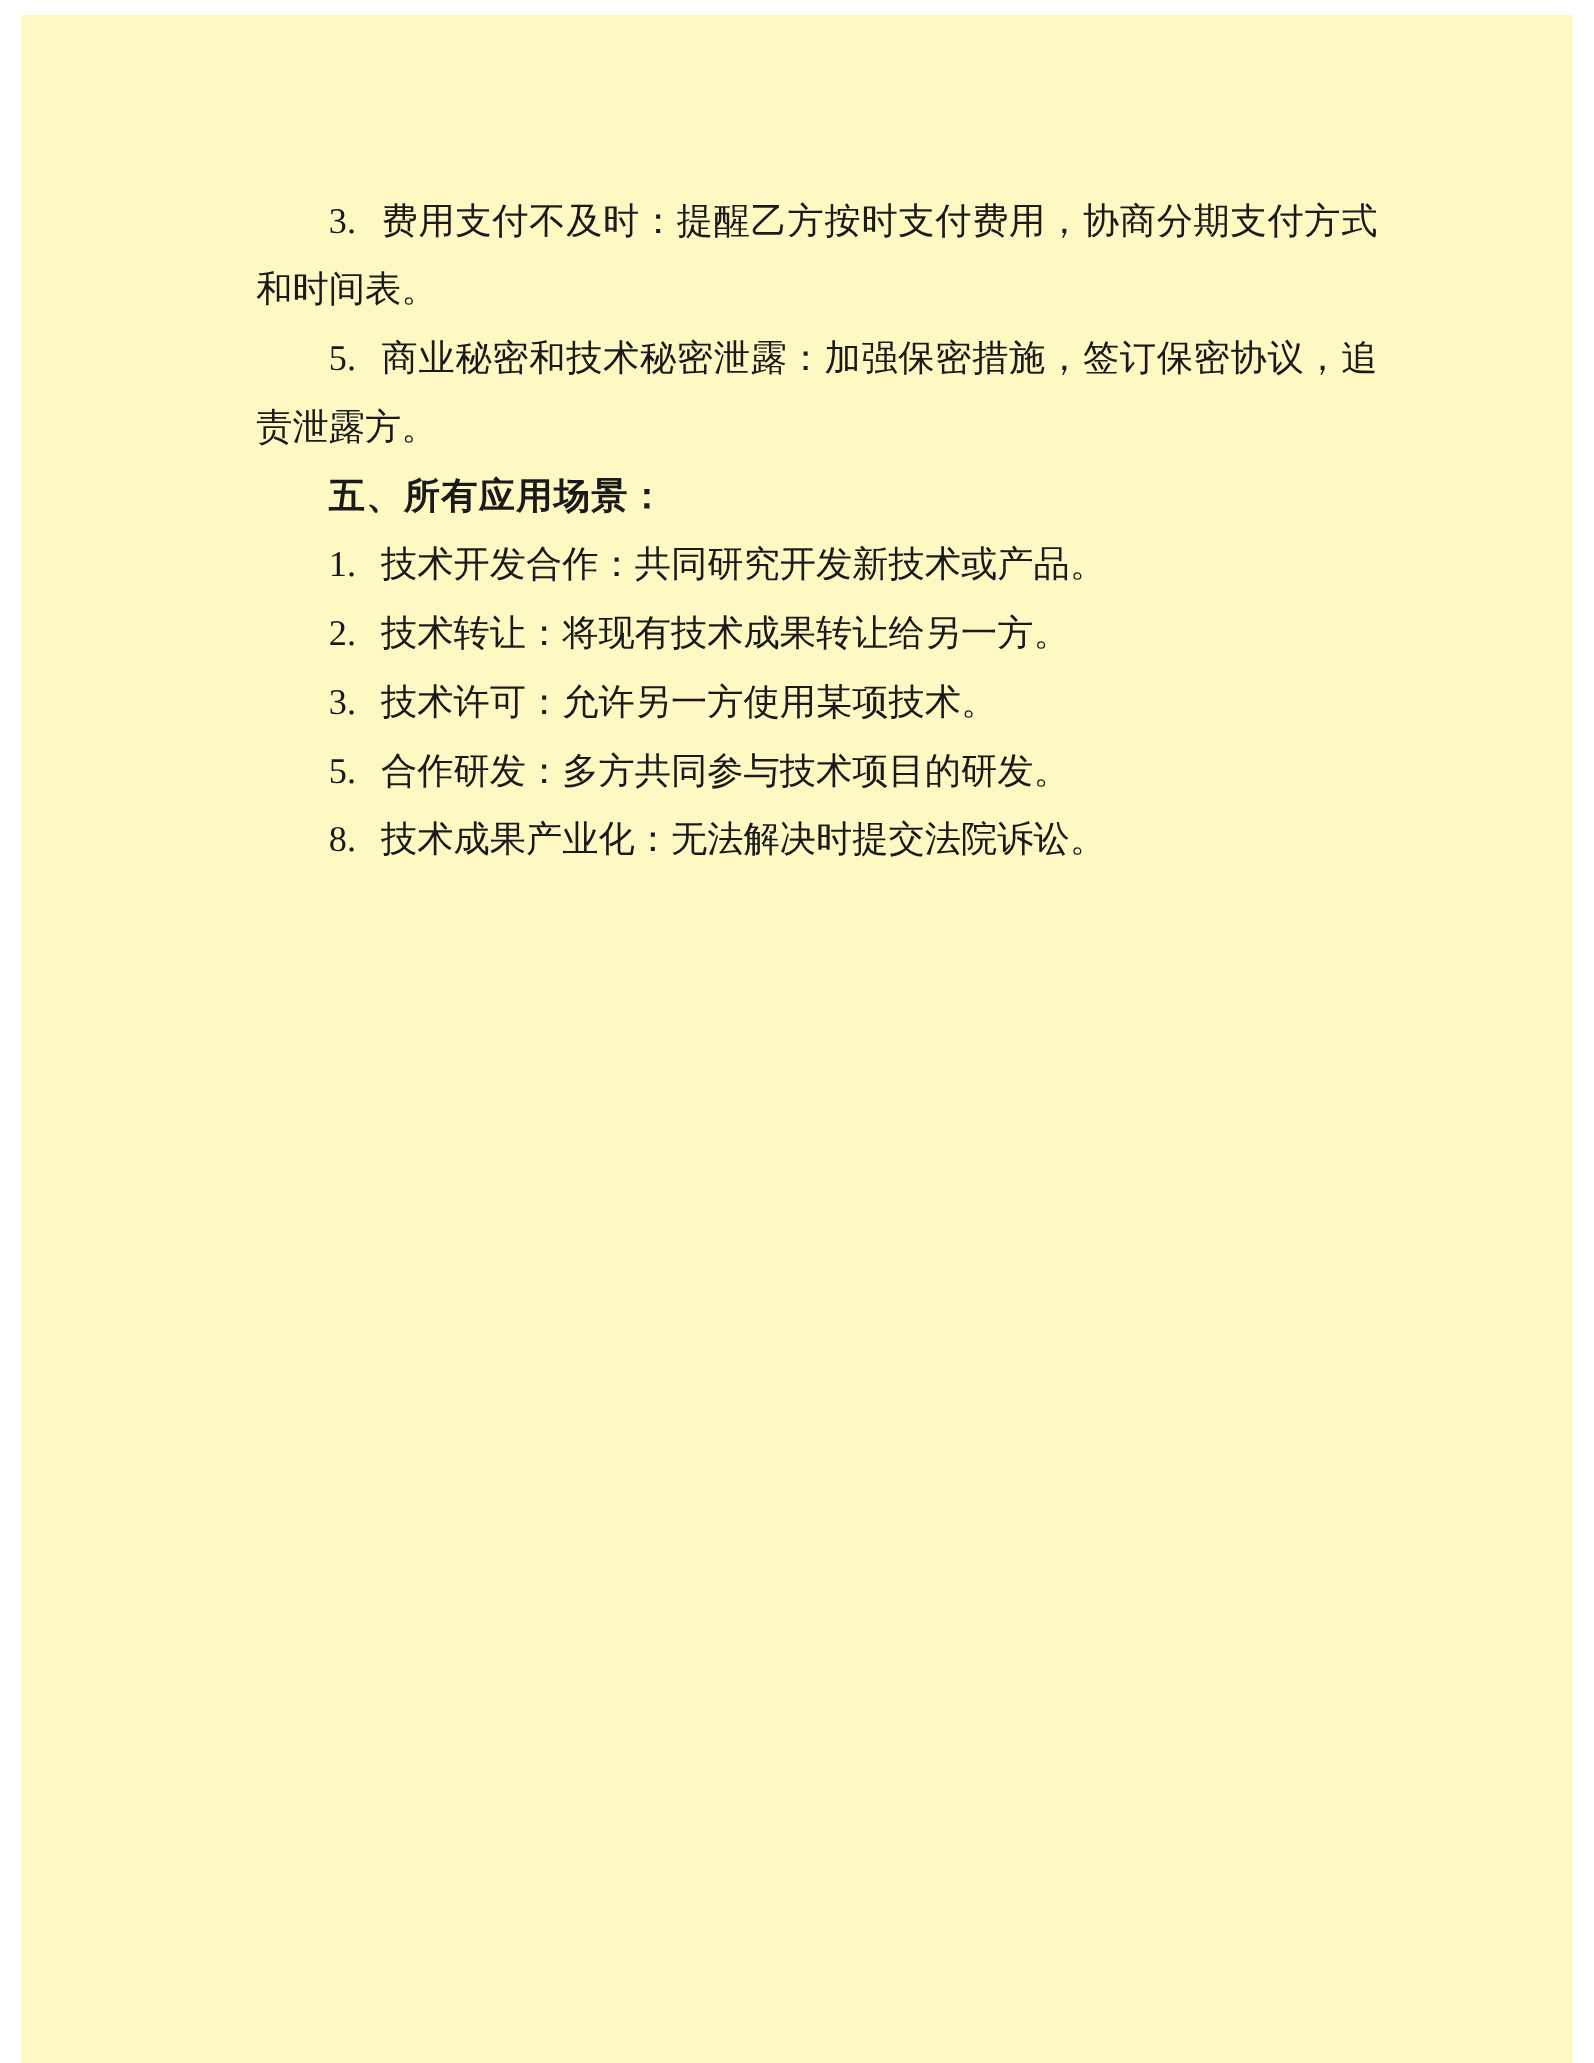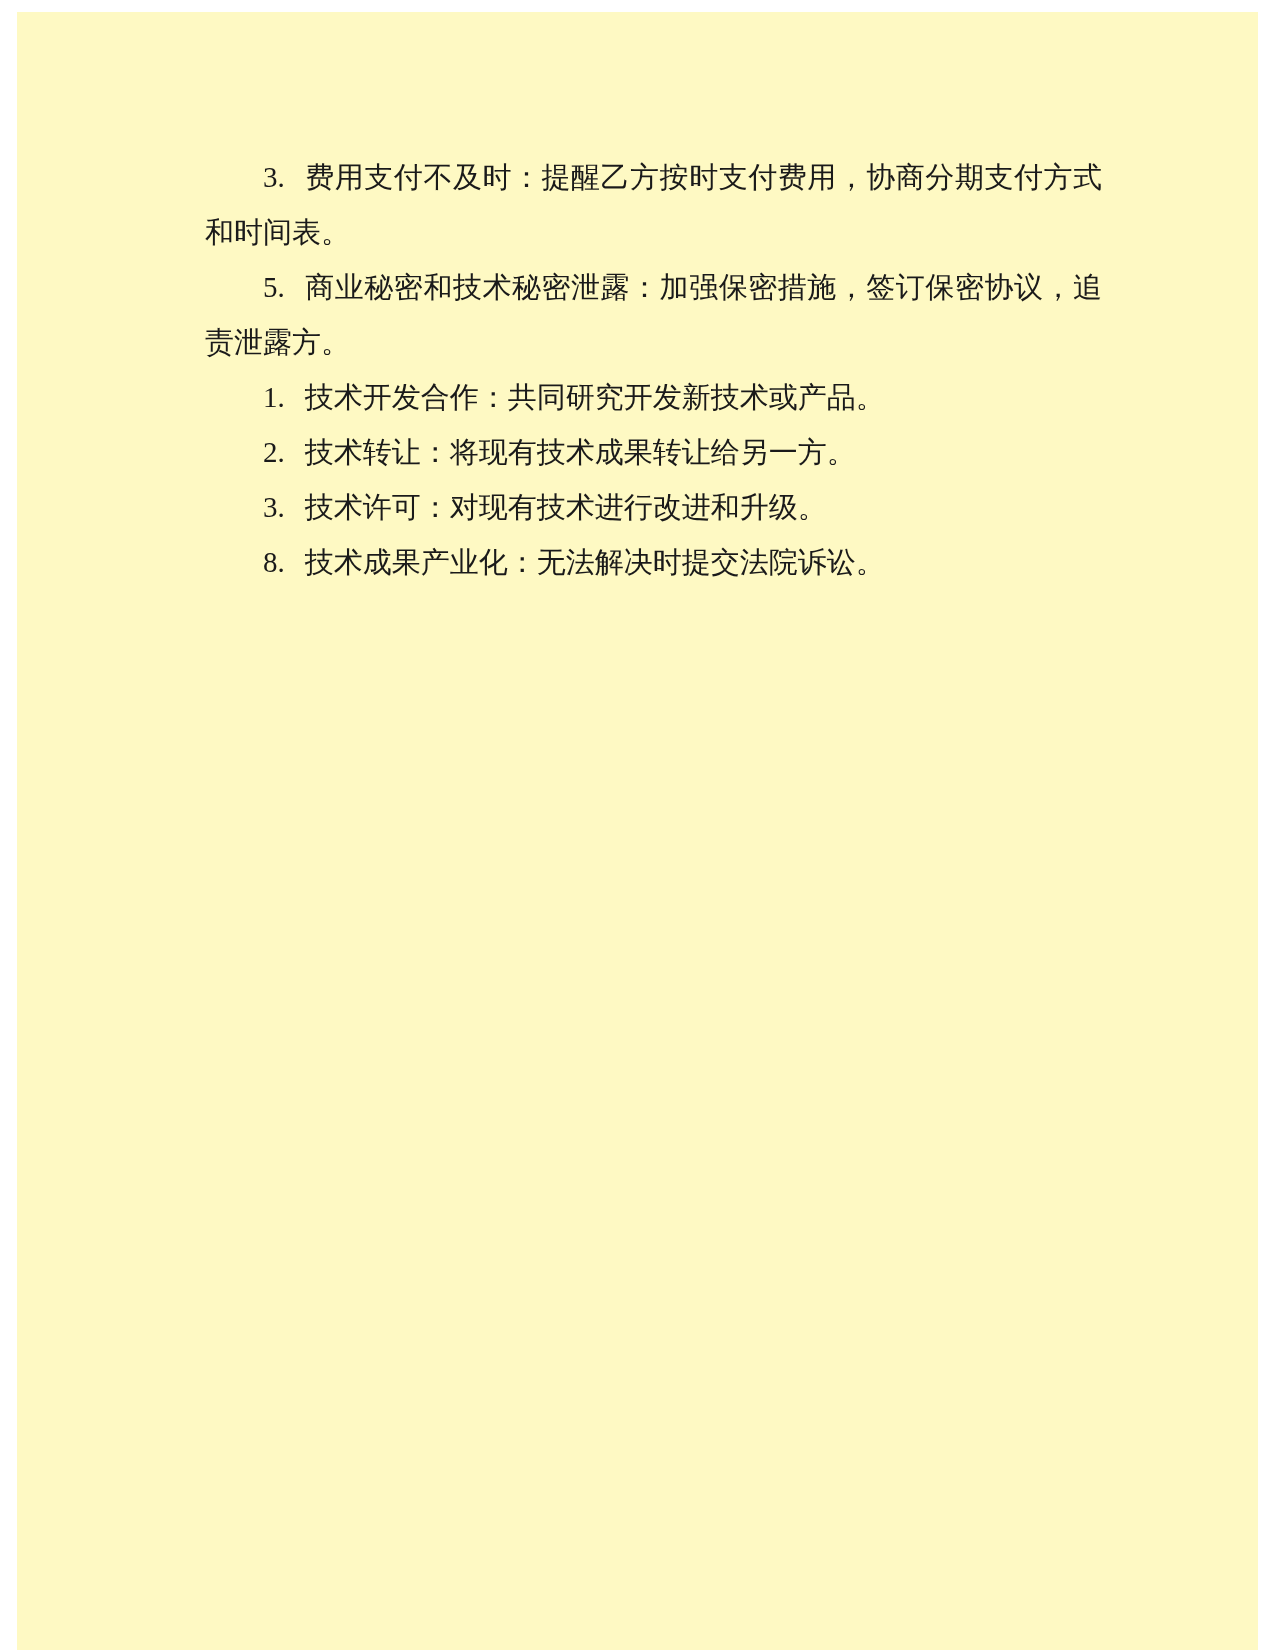--- a/index.html
+++ b/index.html
@@ -46,18 +46,20 @@
     letter-spacing: 1px;
   }
 </style>
 </head>
 <body>
 
 <div class="page">
   <div class="content" id="document-content">
       <p class="para"><span class="num">3.</span><span>费用支付不及时：提醒乙方按时支付费用，协商分期支付方式和时间表。</span></p>
       <p class="para"><span class="num">5.</span><span>商业秘密和技术秘密泄露：加强保密措施，签订保密协议，追责泄露方。</span></p>
+      <p class="para heading"><span>五、所有应用场景：</span></p>
       <p class="para"><span class="num">1.</span><span>技术开发合作：共同研究开发新技术或产品。</span></p>
       <p class="para"><span class="num">2.</span><span>技术转让：将现有技术成果转让给另一方。</span></p>
-      <p class="para"><span class="num">3.</span><span>技术许可：对现有技术进行改进和升级。</span></p>
+      <p class="para"><span class="num">3.</span><span>技术许可：允许另一方使用某项技术。</span></p>
+      <p class="para"><span class="num">5.</span><span>合作研发：多方共同参与技术项目的研发。</span></p>
       <p class="para"><span class="num">8.</span><span>技术成果产业化：无法解决时提交法院诉讼。</span></p>
     </div>
 </div>
 
 </body></html>

